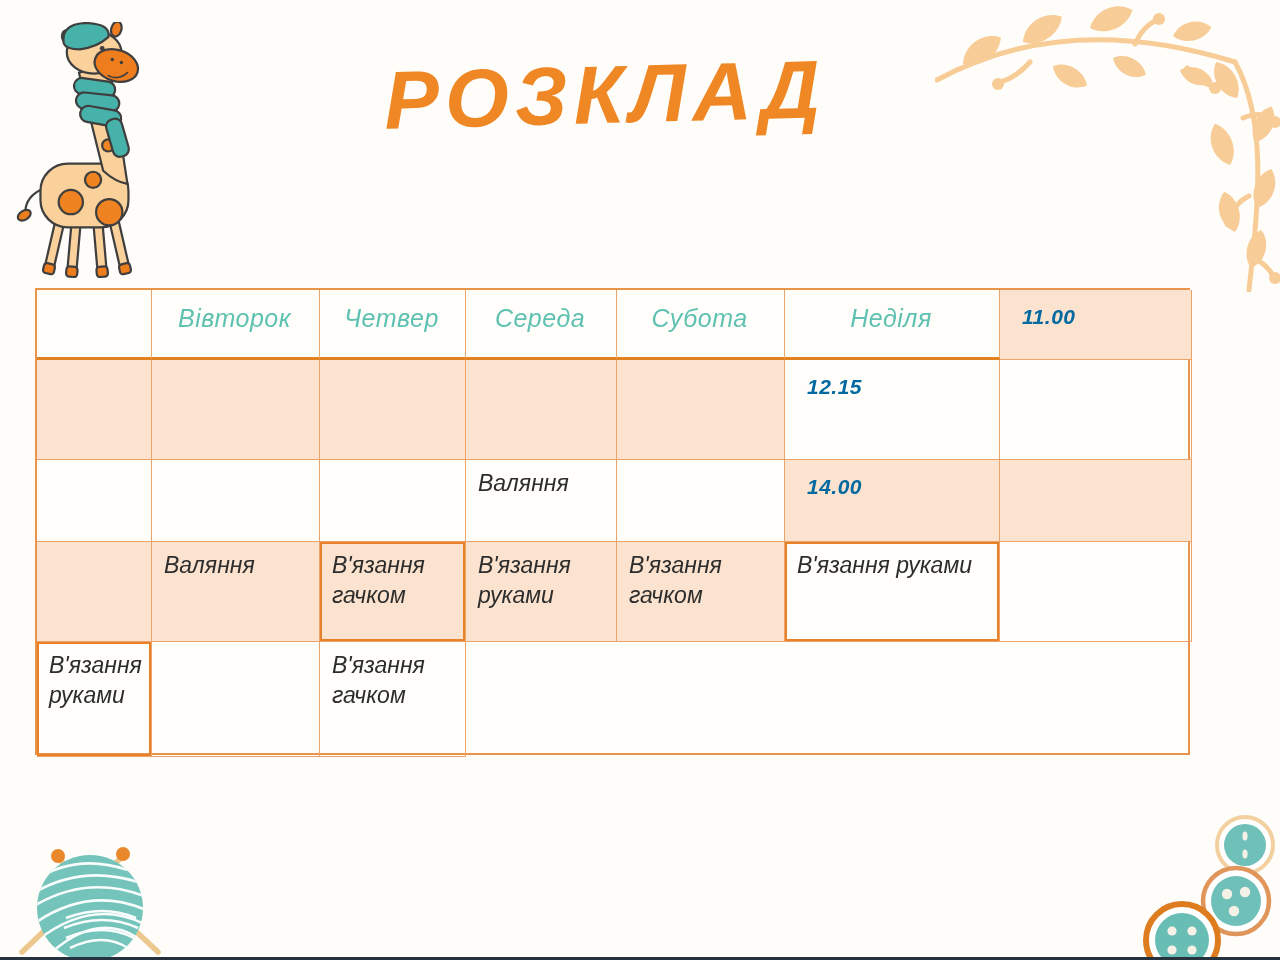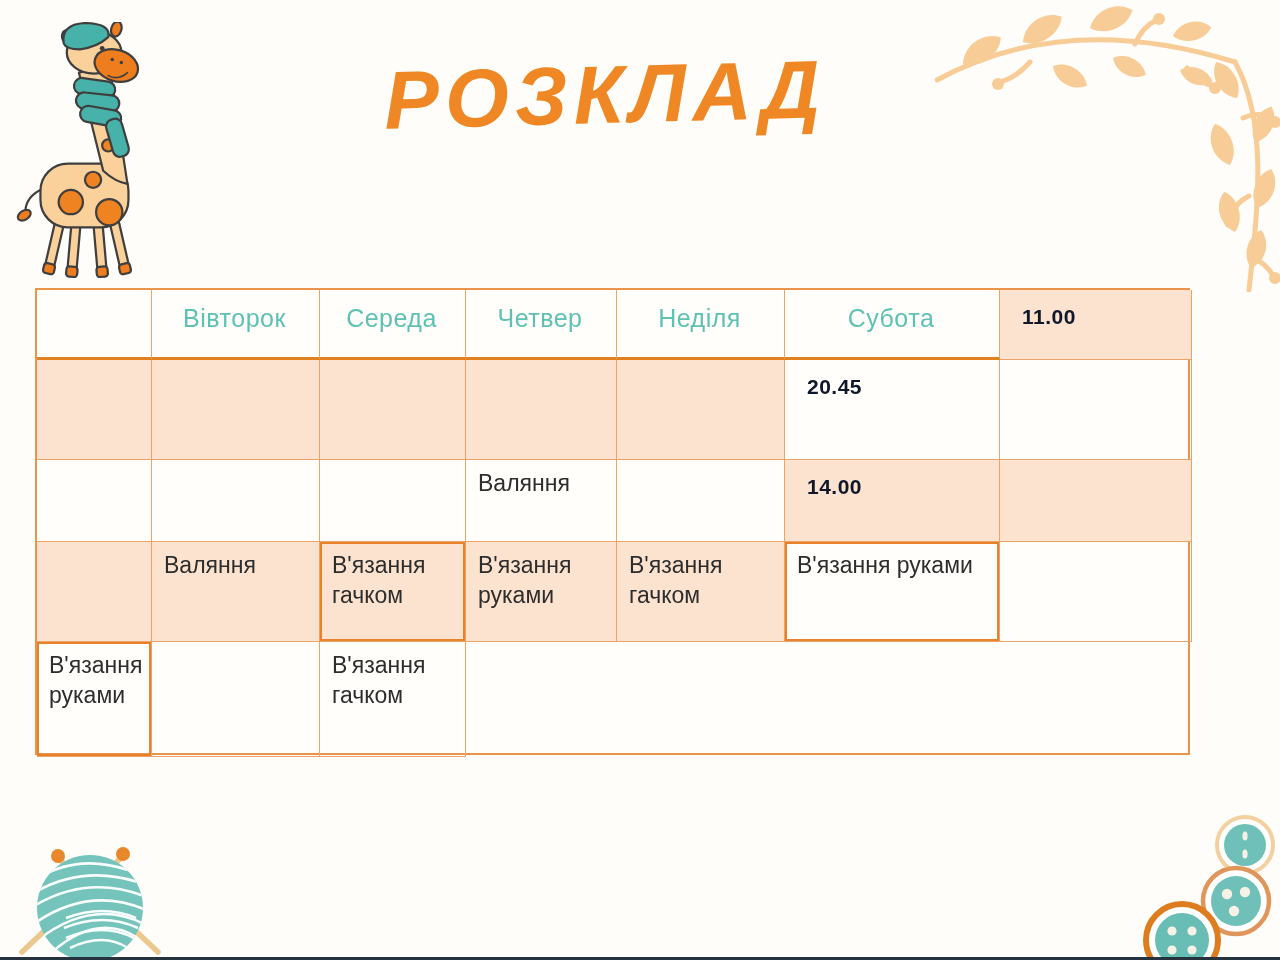--- a/index.html
+++ b/index.html
@@ -39,33 +39,34 @@
     background:#fffefb;
   }
   .cell {
     border-right:1px solid #eda368;
     border-bottom:1px solid #eda368;
     padding:8px 14px 0 12px;
     font-size:23px;
     line-height:1.32;
     color:#2d2d2d;
     overflow:hidden;
+    font-style:italic;
   }
   .cell.day, .cell.corner {
     border-bottom:3px solid #e2811f;
   }
   .cell.day {
     color:#5ec1b1;
     font-size:25px;
     text-align:center;
     padding-top:12px;
     letter-spacing:0.5px;
   }
   .cell.time {
-    color:#0f172a;
+    color:#0369a1;
     font-weight:bold;
     font-size:21px;
     padding:13px 0 0 22px;
     letter-spacing:0.5px;
   }
   .cell.peach { background:#fbe3cf; }
   .cell.hl { box-shadow:inset 0 0 0 2px #e8822a; }
 </style>
 </head>
 <body>
@@ -158,33 +159,33 @@
     <use href="#lf" transform="translate(320,142) rotate(-70) scale(0.85,-0.85)"></use>
     <use href="#lf" transform="translate(322,208) rotate(-75) scale(0.9,-0.9)"></use>
     <use href="#lf" transform="translate(316,268) rotate(-80) scale(0.85,-0.85)"></use>
   </g>
 </svg>
 
 <div class="schedule">
 
   <div class="cell corner"></div>
   <div class="cell day">Вівторок</div>
+  <div class="cell day">Четвер</div>
   <div class="cell day">Середа</div>
-  <div class="cell day">Четвер</div>
+  <div class="cell day">Субота</div>
   <div class="cell day">Неділя</div>
-  <div class="cell day">Субота</div>
 
   <div class="cell time peach">11.00</div>
   <div class="cell peach"></div>
   <div class="cell peach"></div>
   <div class="cell peach"></div>
   <div class="cell peach"></div>
   <div class="cell peach"></div>
 
-  <div class="cell time">20.45</div>
+  <div class="cell time">12.15</div>
   <div class="cell"></div>
   <div class="cell"></div>
   <div class="cell"></div>
   <div class="cell"></div>
   <div class="cell">Валяння</div>
   <div class="cell"></div>
 
   <div class="cell time peach">14.00</div>
   <div class="cell peach"></div>
   <div class="cell peach"></div>

